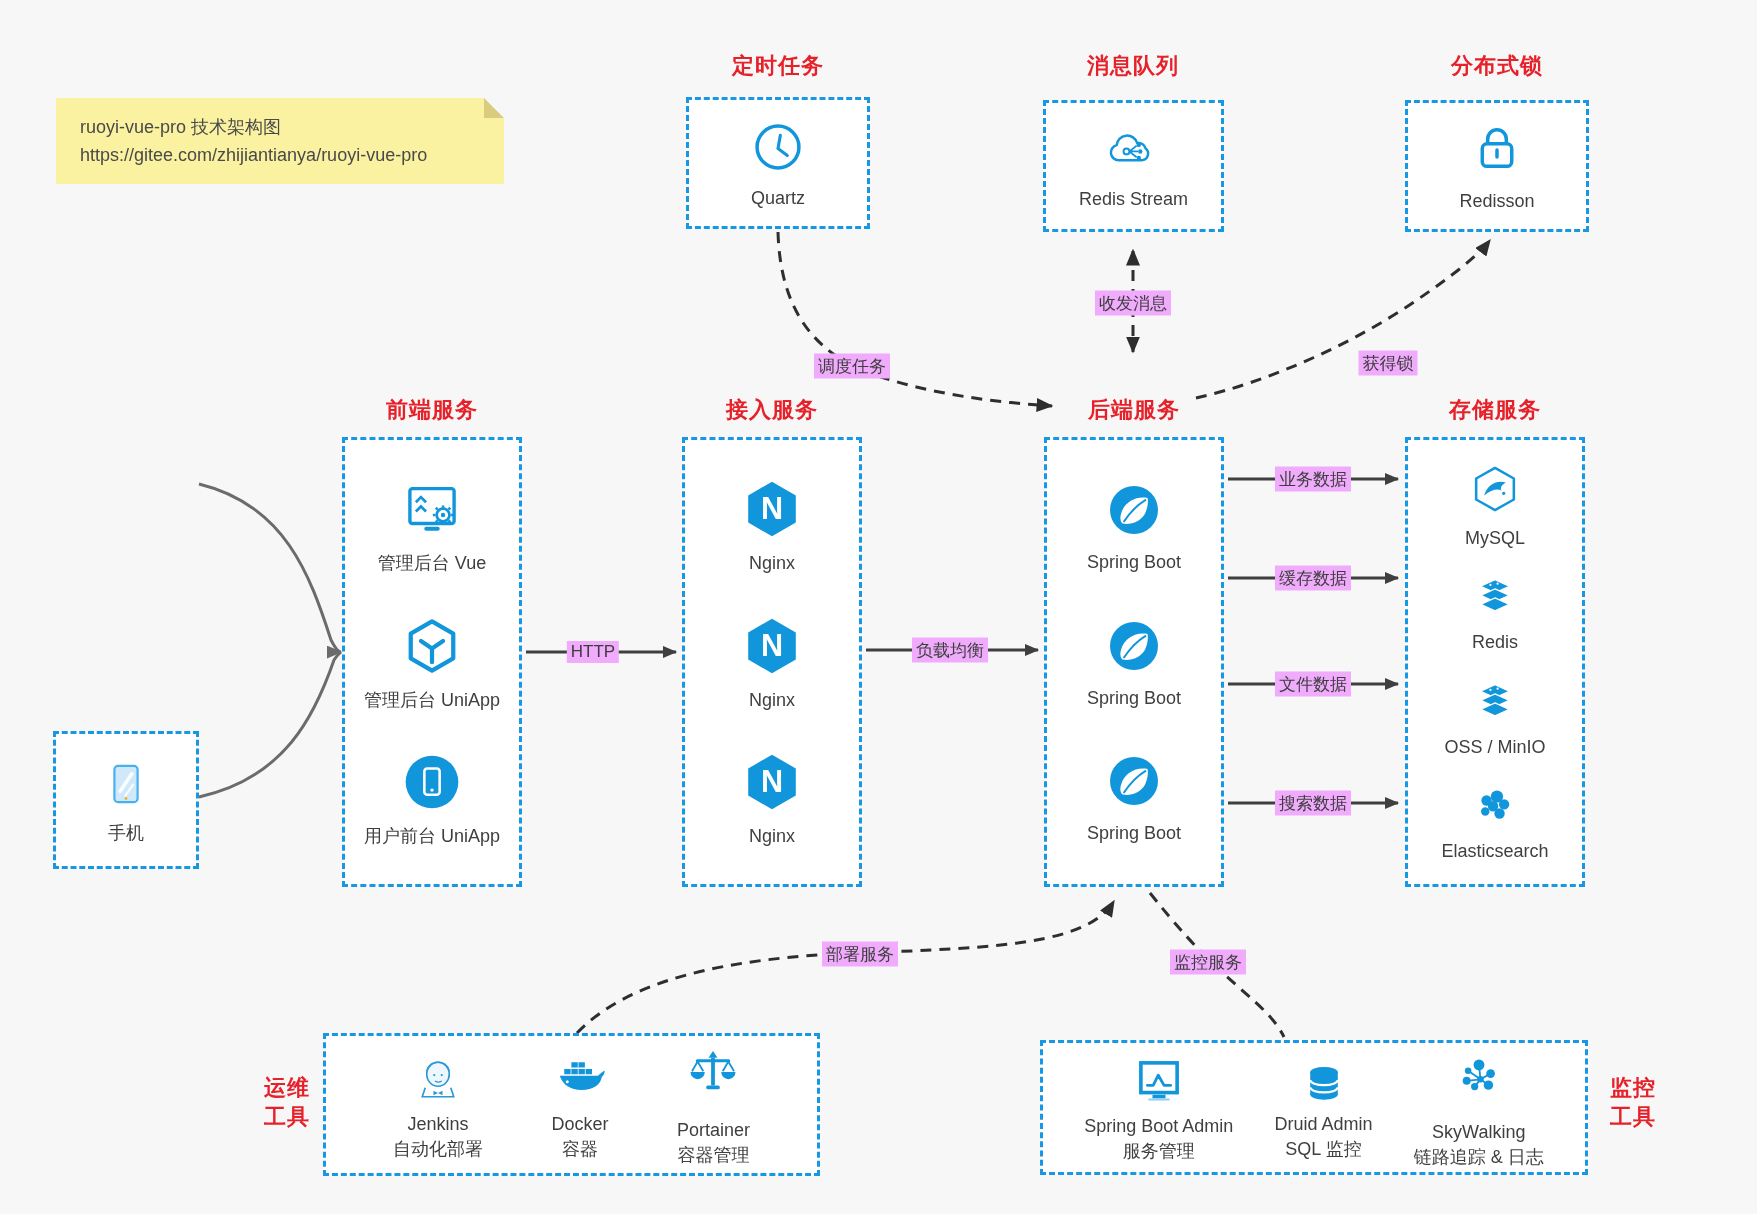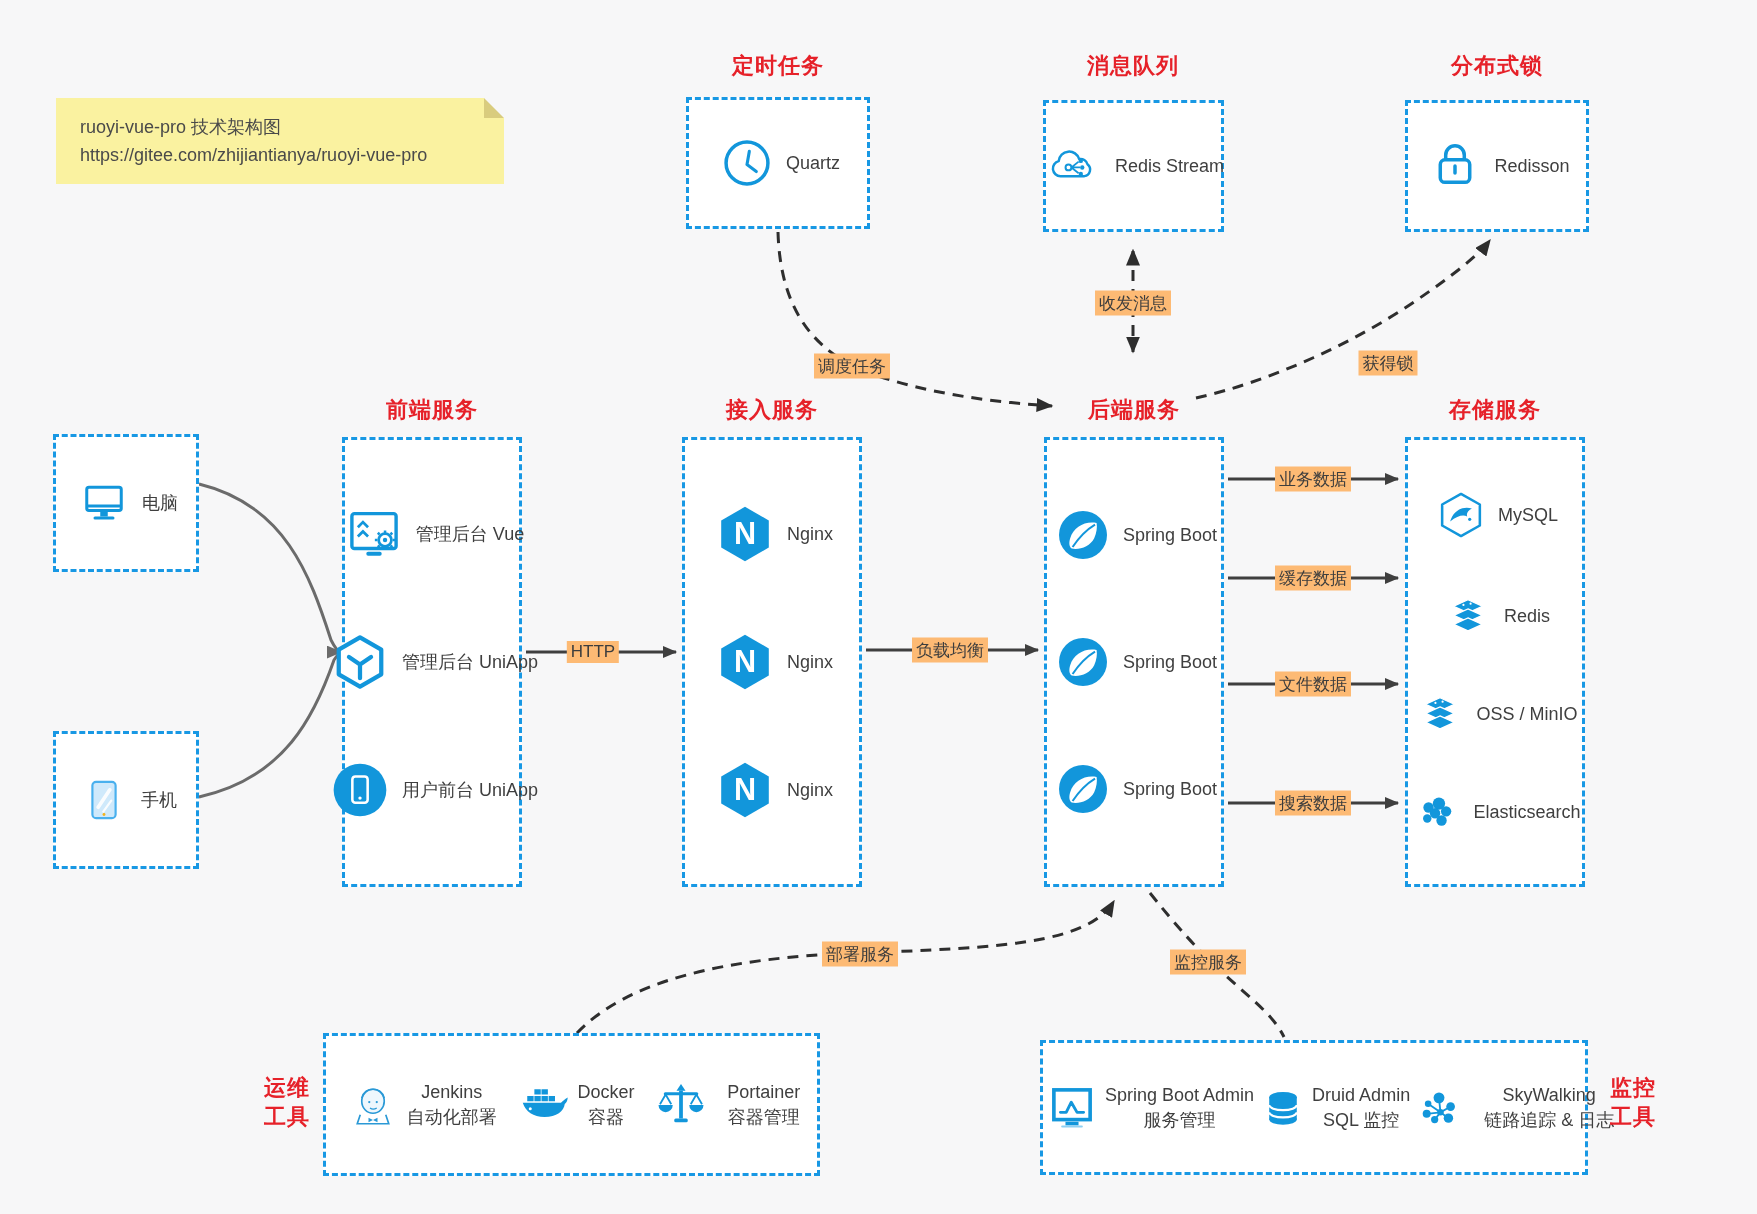--- a/index.html
+++ b/index.html
@@ -9,25 +9,25 @@
   .note{position:absolute;left:56px;top:98px;width:448px;height:86px;background:#faf2a0;z-index:2;
         box-sizing:border-box;padding:15px 0 0 24px;color:#4a4a4a;font-size:18px;line-height:28px;}
   .note::after{content:"";position:absolute;top:0;right:0;width:0;height:0;
         border-top:20px solid #f7f7f8;border-left:20px solid #d9cc7e;}
   
   .dbox{position:absolute;background:#ffffff;border:3px dashed #1898e4;box-sizing:border-box;z-index:2;
         display:flex;flex-direction:column;align-items:center;justify-content:space-evenly;}
   .titleR{position:absolute;z-index:3;transform:translate(-50%,-50%);color:#e62129;
         font-size:22px;font-weight:bold;letter-spacing:1px;white-space:nowrap;font-family:Liberation Mono, monospace;}
   .titleR.two{line-height:29px;text-align:center;}
-  .item{display:flex;flex-direction:row;align-items:center;gap:8px;}
+  .item{display:flex;flex-direction:column;align-items:center;gap:8px;}
   .item .lbl{font-size:18px;color:#3f3f3f;white-space:nowrap;text-align:center;line-height:25px;}
   .icon{display:block;}
   
-  .elabel{position:absolute;z-index:3;transform:translate(-50%,-50%);background:#fdba74;
+  .elabel{position:absolute;z-index:3;transform:translate(-50%,-50%);background:#f0abfc;
         color:#3d3d3d;font-size:17px;padding:1px 4px;white-space:nowrap;}
   .brow{flex-direction:row;justify-content:space-evenly;align-items:center;}
 </style>
 </head>
 <body>
 
 <div id="canvas">
 
   <svg width="0" height="0" style="position:absolute">
     <defs>
@@ -250,28 +250,20 @@
   </div>
   <div class="dbox" style="left:1405px;top:100px;width:184px;height:132px">
     <div class="item">
       <svg class="icon" width="62" height="62">
           <use href="#i-lock"></use>
         </svg>
       <div class="lbl">Redisson</div>
     </div>
   </div>
 
-  <div class="dbox" style="left:53px;top:434px;width:146px;height:138px">
-    <div class="item">
-      <svg class="icon" width="60" height="60">
-          <use href="#i-desktop"></use>
-        </svg>
-      <div class="lbl">电脑</div>
-    </div>
-  </div>
   <div class="dbox" style="left:53px;top:731px;width:146px;height:138px">
     <div class="item">
       <svg class="icon" width="58" height="58">
           <use href="#i-phone"></use>
         </svg>
       <div class="lbl">手机</div>
     </div>
   </div>
 
   <div class="dbox" style="left:342px;top:437px;width:180px;height:450px">

